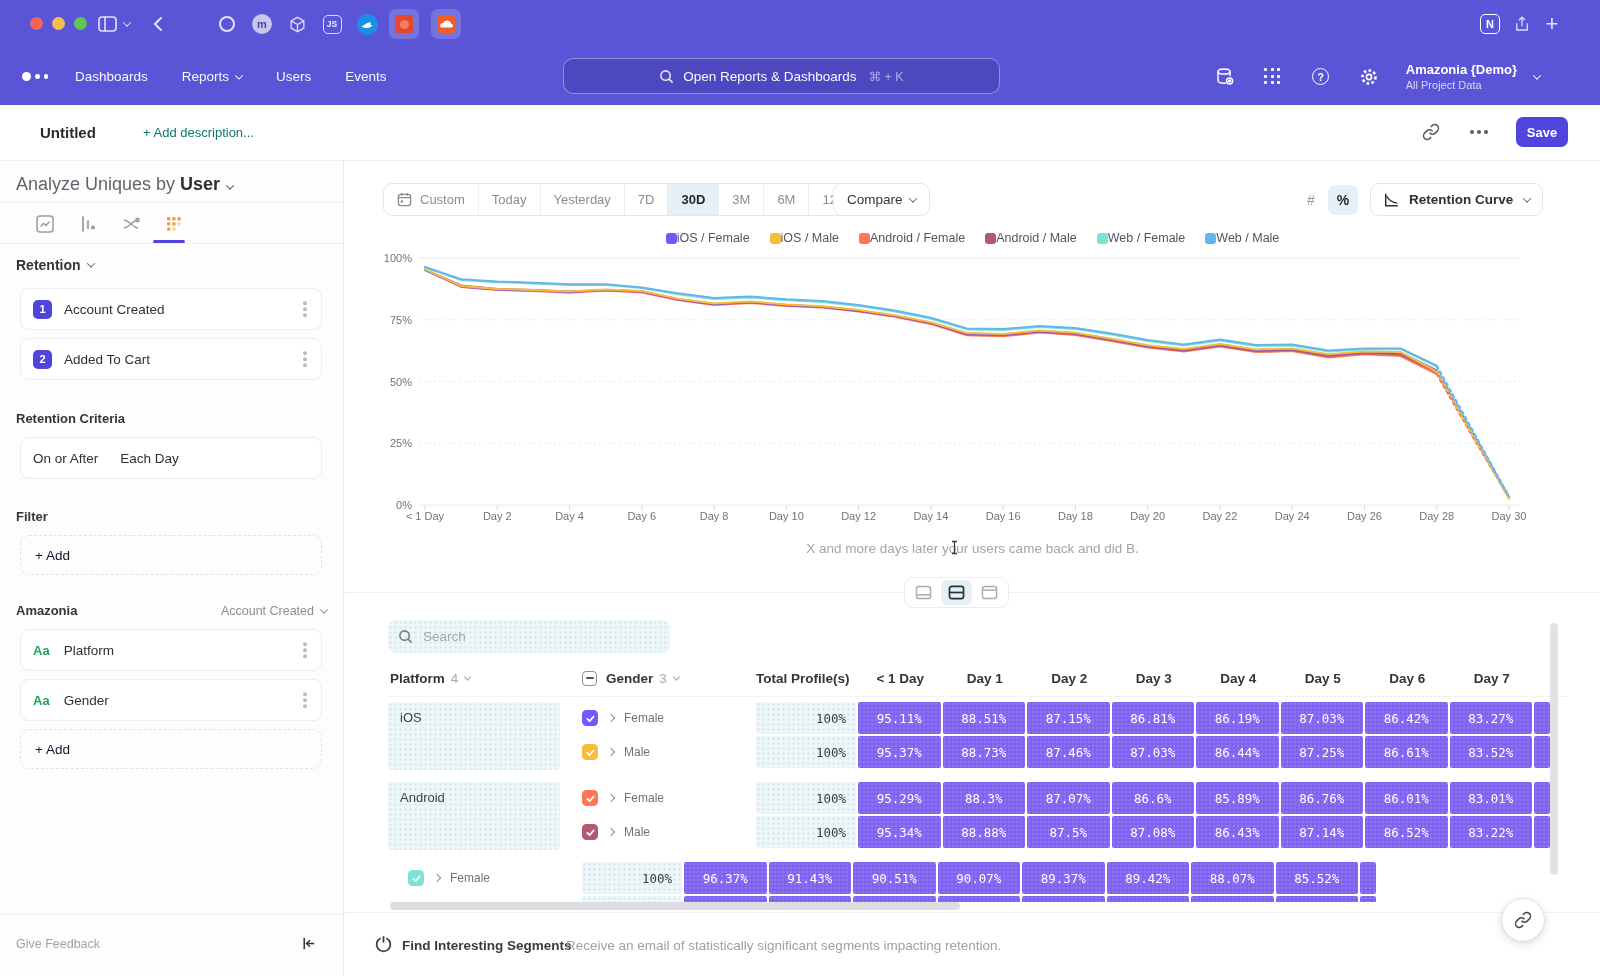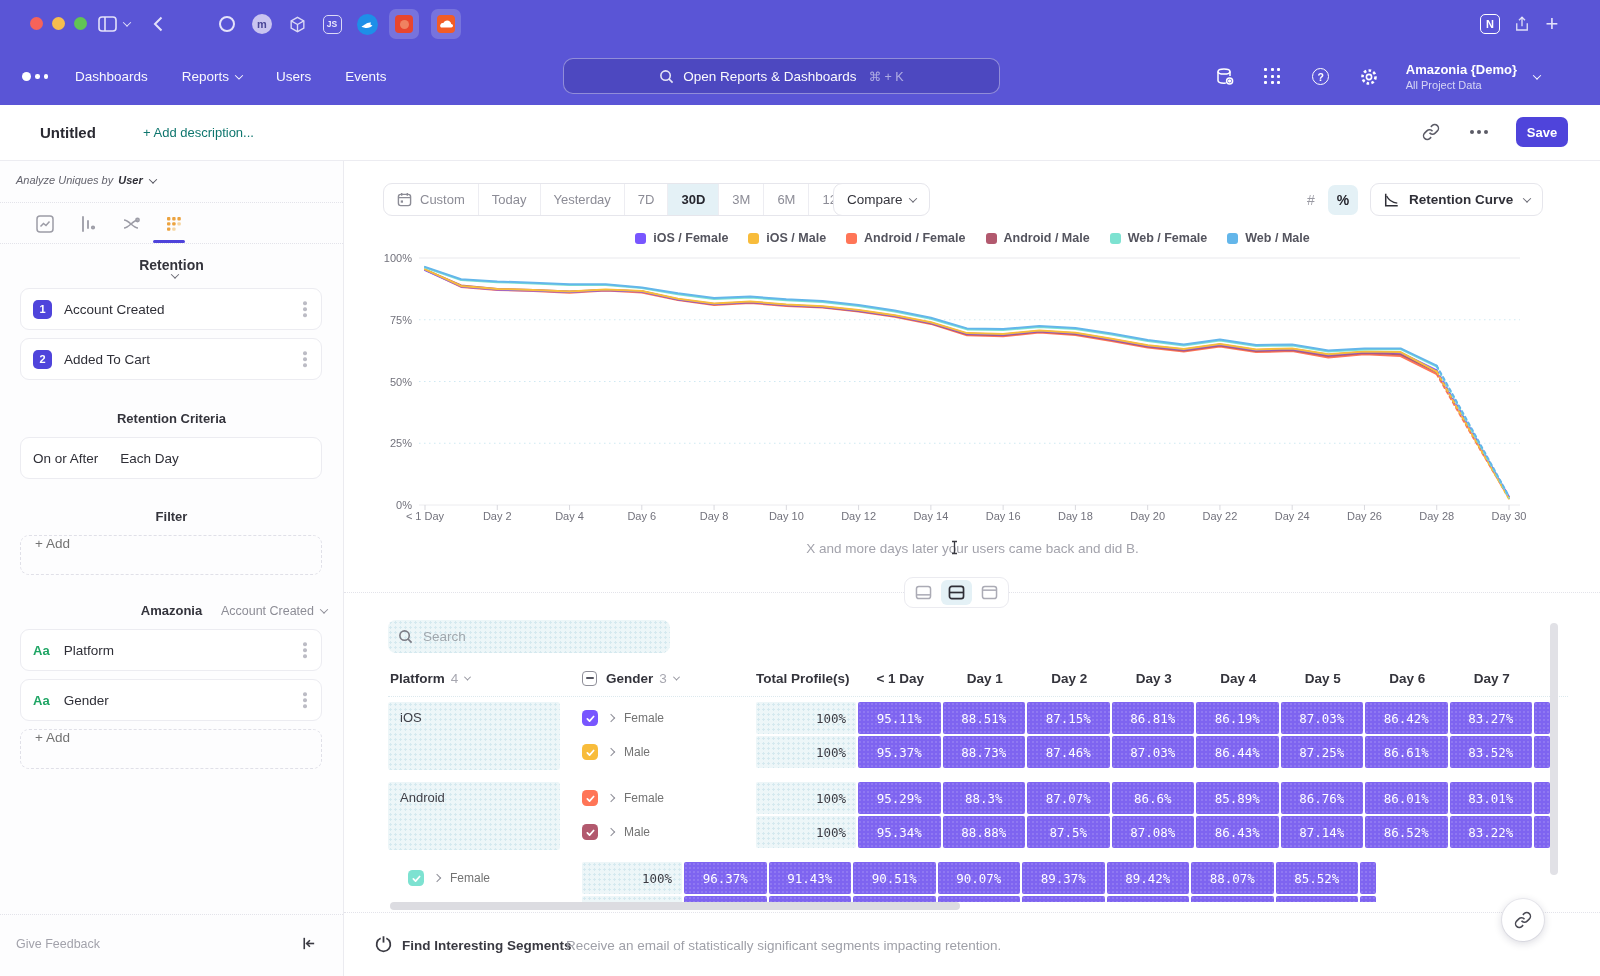--- a/index.html
+++ b/index.html
@@ -56,38 +56,38 @@
   .save-btn{width:52px;height:30px;border-radius:7px;background:#4F44DB;color:#fff;font-size:13px;font-weight:600;
     display:flex;align-items:center;justify-content:center;cursor:pointer;}
 
   
   .workspace{position:absolute;top:161px;left:0;right:0;bottom:0;display:flex;}
   .sidebar{position:relative;width:344px;height:100%;background:#FDFDFE;border-right:1px solid #EBEBF0;flex:none;}
   .main{position:relative;flex:1;background:#fff;overflow:hidden;}
 
   
   .sb-row{position:absolute;left:16px;right:16px;}
-  .sb-analyze{top:13px;font-size:11px;color:#63636D;font-style:italic;}
+  .sb-analyze{top:13px;font-size:18px;color:#63636D;}
   .sb-analyze b{color:#2F2F37;font-weight:700;margin-left:5px;}
   .sb-analyze .chev{color:#55555F;}
   .dotline{position:absolute;left:0;right:0;border-top:1px dotted #E3E3EA;}
   .sb-tabs{position:absolute;top:46px;left:0;right:0;height:36px;}
   .sb-tab{position:absolute;top:4px;width:26px;height:26px;display:flex;align-items:center;justify-content:center;cursor:pointer;}
   .tab-underline{position:absolute;top:33px;left:153px;width:32px;height:3px;border-radius:2px;background:#4F44DB;}
-  .sb-h{font-size:14px;font-weight:700;color:#34343C;display:flex;align-items:center;flex-direction:column;}
+  .sb-h{font-size:14px;font-weight:700;color:#34343C;display:flex;align-items:center;}
   .sb-h .chev{color:#6a6a74;}
   .sb-card{position:absolute;left:20px;width:302px;height:42px;background:#fff;border:1px solid #ECECF1;border-radius:9px;
     display:flex;align-items:center;padding:0 12px;cursor:pointer;}
   .badge{width:19px;height:19px;border-radius:5px;background:#4F44DB;color:#fff;font-size:11px;font-weight:700;
     display:flex;align-items:center;justify-content:center;margin-right:12px;}
   .card-lbl{font-size:13.5px;color:#2F2F37;font-weight:500;}
   .kebab{position:absolute;right:14px;top:50%;width:3.6px;height:3.6px;border-radius:50%;background:#BCBCC5;
     box-shadow:0 -6px 0 #BCBCC5,0 6px 0 #BCBCC5;transform:translateY(-50%);cursor:pointer;}
   .dash-card{position:absolute;left:20px;width:302px;height:40px;border:1px dashed #E0E0E8;border-radius:9px;
-    display:flex;align-items:flex-start;padding:0 14px;color:#737373;font-size:13.5px;cursor:pointer;}
+    display:flex;align-items:center;padding:0 14px;color:#0f172a;font-size:13.5px;cursor:pointer;}
   .aa{color:#1EA564;font-size:13px;font-weight:700;margin-right:14px;}
   .sb-scope{position:absolute;right:16px;font-size:12.5px;color:#8D8D96;display:flex;align-items:center;cursor:pointer;}
   .sb-feedback{position:absolute;left:0;right:0;bottom:0;height:62px;border-top:1px dotted #E3E3EA;}
   .fb-lbl{position:absolute;left:16px;top:22px;font-size:12.5px;color:#A2A2AB;cursor:pointer;}
   .collapse-ic{position:absolute;right:26px;top:20px;color:#3A3A42;cursor:pointer;}
 
   
   .range-group{position:absolute;left:39px;top:22px;height:33px;display:flex;border:1px solid #E6E6EC;border-radius:9px;overflow:hidden;background:#fff;}
   .range-seg{display:flex;align-items:center;padding:0 13px;font-size:13px;color:#8C8C96;border-left:1px solid #EDEDF2;cursor:pointer;white-space:nowrap;}
   .range-seg:first-child{border-left:none;}
@@ -96,21 +96,21 @@
   .compare-btn{position:absolute;left:489px;top:22px;height:33px;border:1px solid #E6E6EC;border-radius:9px;background:#fff;
     display:flex;align-items:center;padding:0 13px;font-size:13.5px;color:#34343C;font-weight:500;cursor:pointer;}
   .unit-toggle{position:absolute;left:952px;top:24px;height:30px;display:flex;gap:2px;}
   .unit{width:30px;height:30px;border-radius:7px;display:flex;align-items:center;justify-content:center;font-size:14px;color:#9A9AA3;cursor:pointer;}
   .unit.active{background:#E4F1F6;color:#26262E;font-weight:600;}
   .charttype-btn{position:absolute;left:1026px;top:22px;height:33px;border:1px solid #E6E6EC;border-radius:9px;background:#fff;
     display:flex;align-items:center;padding:0 12px;font-size:13.5px;color:#2F2F37;font-weight:600;cursor:pointer;gap:9px;}
 
   
   .legend{position:absolute;left:81px;top:70px;width:1095px;display:flex;justify-content:center;gap:20px;font-size:12.5px;color:#54545E;}
-  .lg-item{display:flex;align-items:center;gap:7px;cursor:pointer;white-space:nowrap;font-weight:bold;}
+  .lg-item{display:flex;align-items:center;cursor:pointer;white-space:nowrap;}
   .sw{width:11px;height:11px;border-radius:3px;}
   #chart-svg{position:absolute;left:0;top:85px;}
   .caption{position:absolute;left:81px;top:380px;width:1095px;text-align:center;font-size:13.5px;color:#A3A3AC;}
   .tcursor{position:absolute;left:606px;top:379px;}
 
   
   .sect-div{position:absolute;left:0;right:0;top:431px;border-top:1px dotted #E3E3EA;}
   .view-toggle{position:absolute;left:560px;top:416px;height:31px;background:#fff;border:1px solid #EBEBF0;border-radius:9px;
     display:flex;align-items:center;padding:0 3px;gap:2px;}
   .vt{width:31px;height:25px;border-radius:6px;display:flex;align-items:center;justify-content:center;color:#ABABB5;cursor:pointer;}

